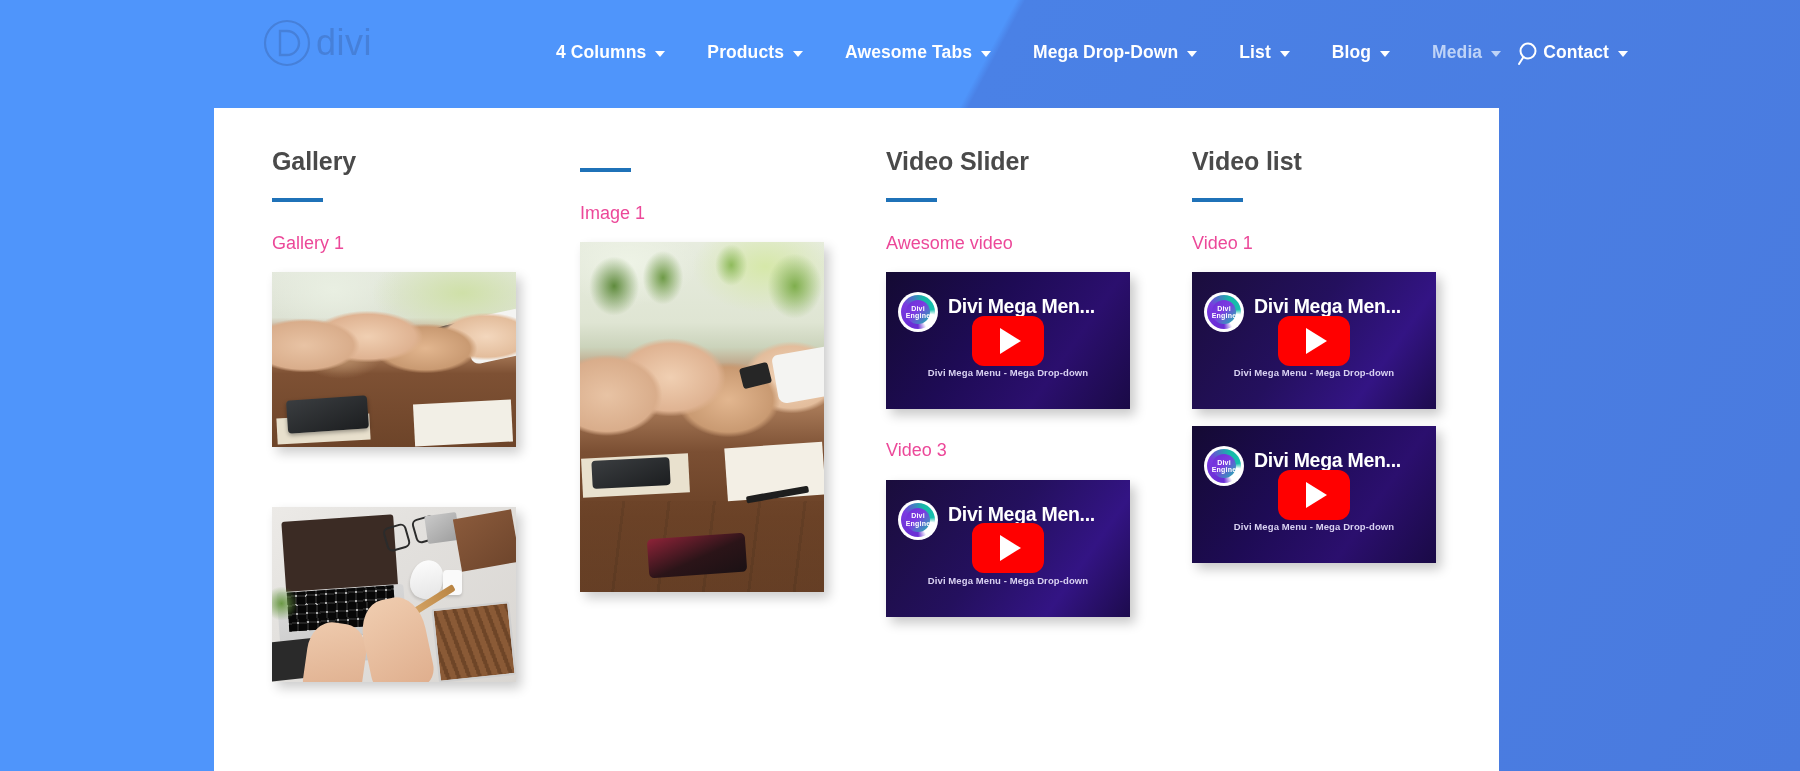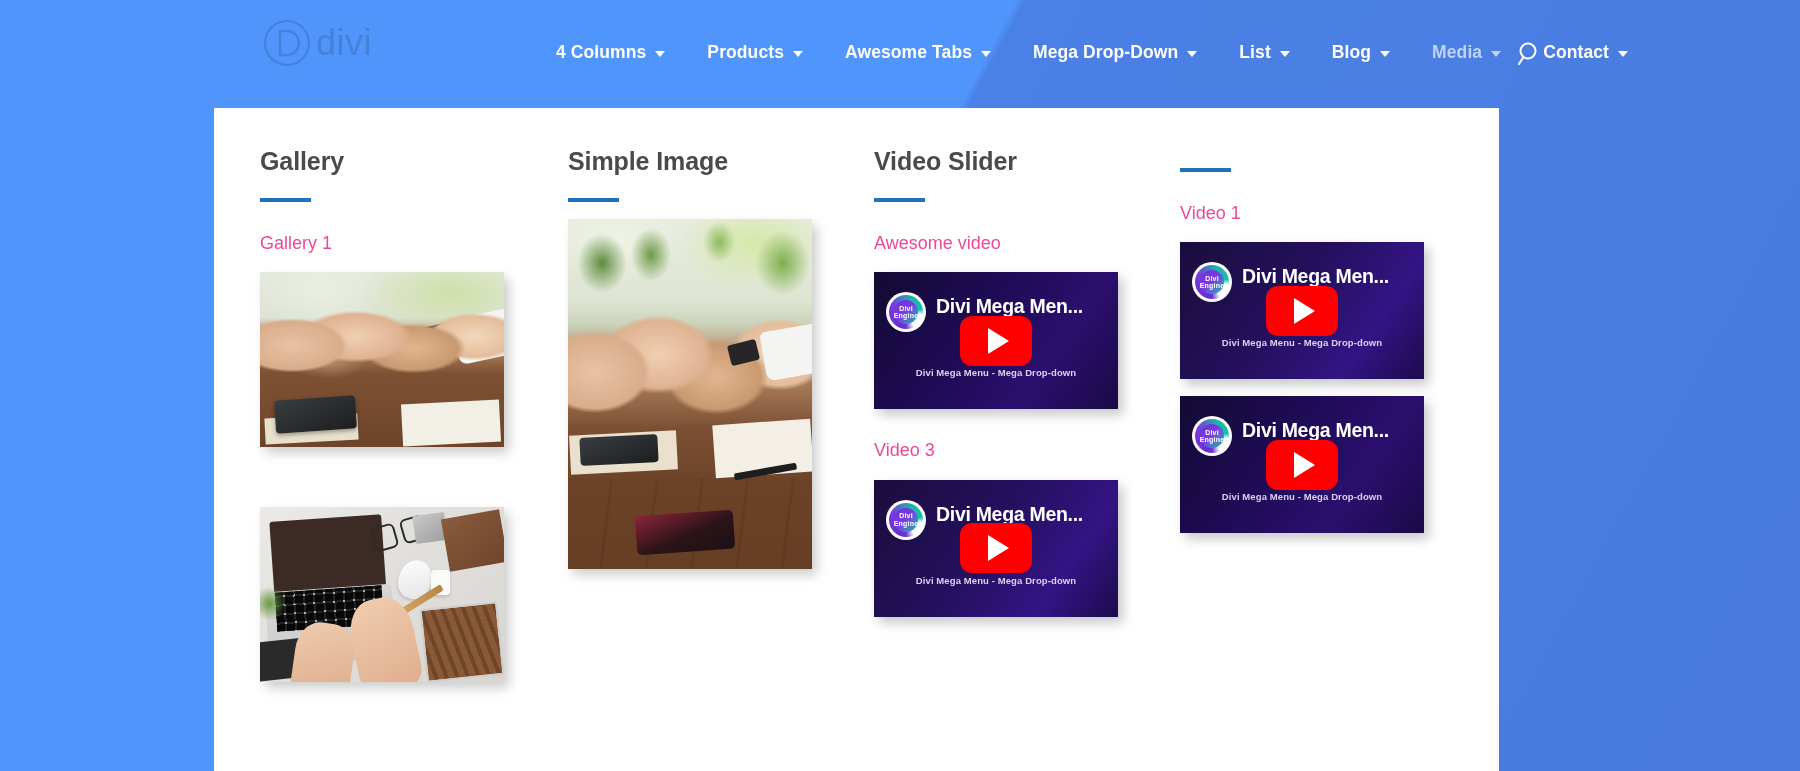--- a/index.html
+++ b/index.html
@@ -53,21 +53,21 @@
   }
 
   
   .card{
     position:absolute; left:214px; top:108px;
     width:1285px; height:663px; background:#ffffff;
   }
   .cols{
     display:flex; padding:38px 0 0 0;
   }
-  .col{ width:306px; padding-left:46px; }
+  .col{ width:306px; padding-left:58px; }
   .col:nth-child(1){ width:308px; }
   .col-title{
     font-size:25px; font-weight:bold; color:#4a4a4a;
     letter-spacing:-0.1px; line-height:1.2;
   }
   .col-rule{
     width:51px; height:4px; background:#1f72b8; margin-top:22px;
   }
   .item-label{
     font-size:18px; color:#ec4899; margin-top:30px; line-height:1.3;
@@ -414,23 +414,23 @@
             <span class="basket"></span>
             <span class="plant"></span>
             <span class="darkbook"></span>
             <span class="arm2"></span>
             <span class="arm"></span>
           </div>
         </div>
       </div>
 
       <div class="col">
-        <div class="col-title">Simple Image</div>
         <div class="col-rule"></div>
 
+        <div class="item-label">Image 1</div>
 
         <div class="photo simple">
           <div class="ph-inner">
             <span class="plants"></span>
             <span class="handsband"></span>
             <span class="sleeve2"></span>
             <span class="watch2"></span>
             <span class="wood"></span>
             <span class="nb1"></span>
             <span class="ph1"></span>
@@ -472,20 +472,21 @@
           </span>
           <span class="vtitle">Divi Mega Men...</span>
           <span class="vsub">Divi Mega Menu - Mega Drop-down</span>
           <span class="play">
               <span class="tri"></span>
             </span>
         </div>
       </div>
 
       <div class="col">
+        <div class="col-title">Video list</div>
         <div class="col-rule"></div>
 
         <div class="item-label">Video 1</div>
         <div class="video v2">
           <span class="vlogo">
             <span class="ring"></span>
             <span class="core">
               <b>Divi</b>
               <b>Engine</b>
             </span>

